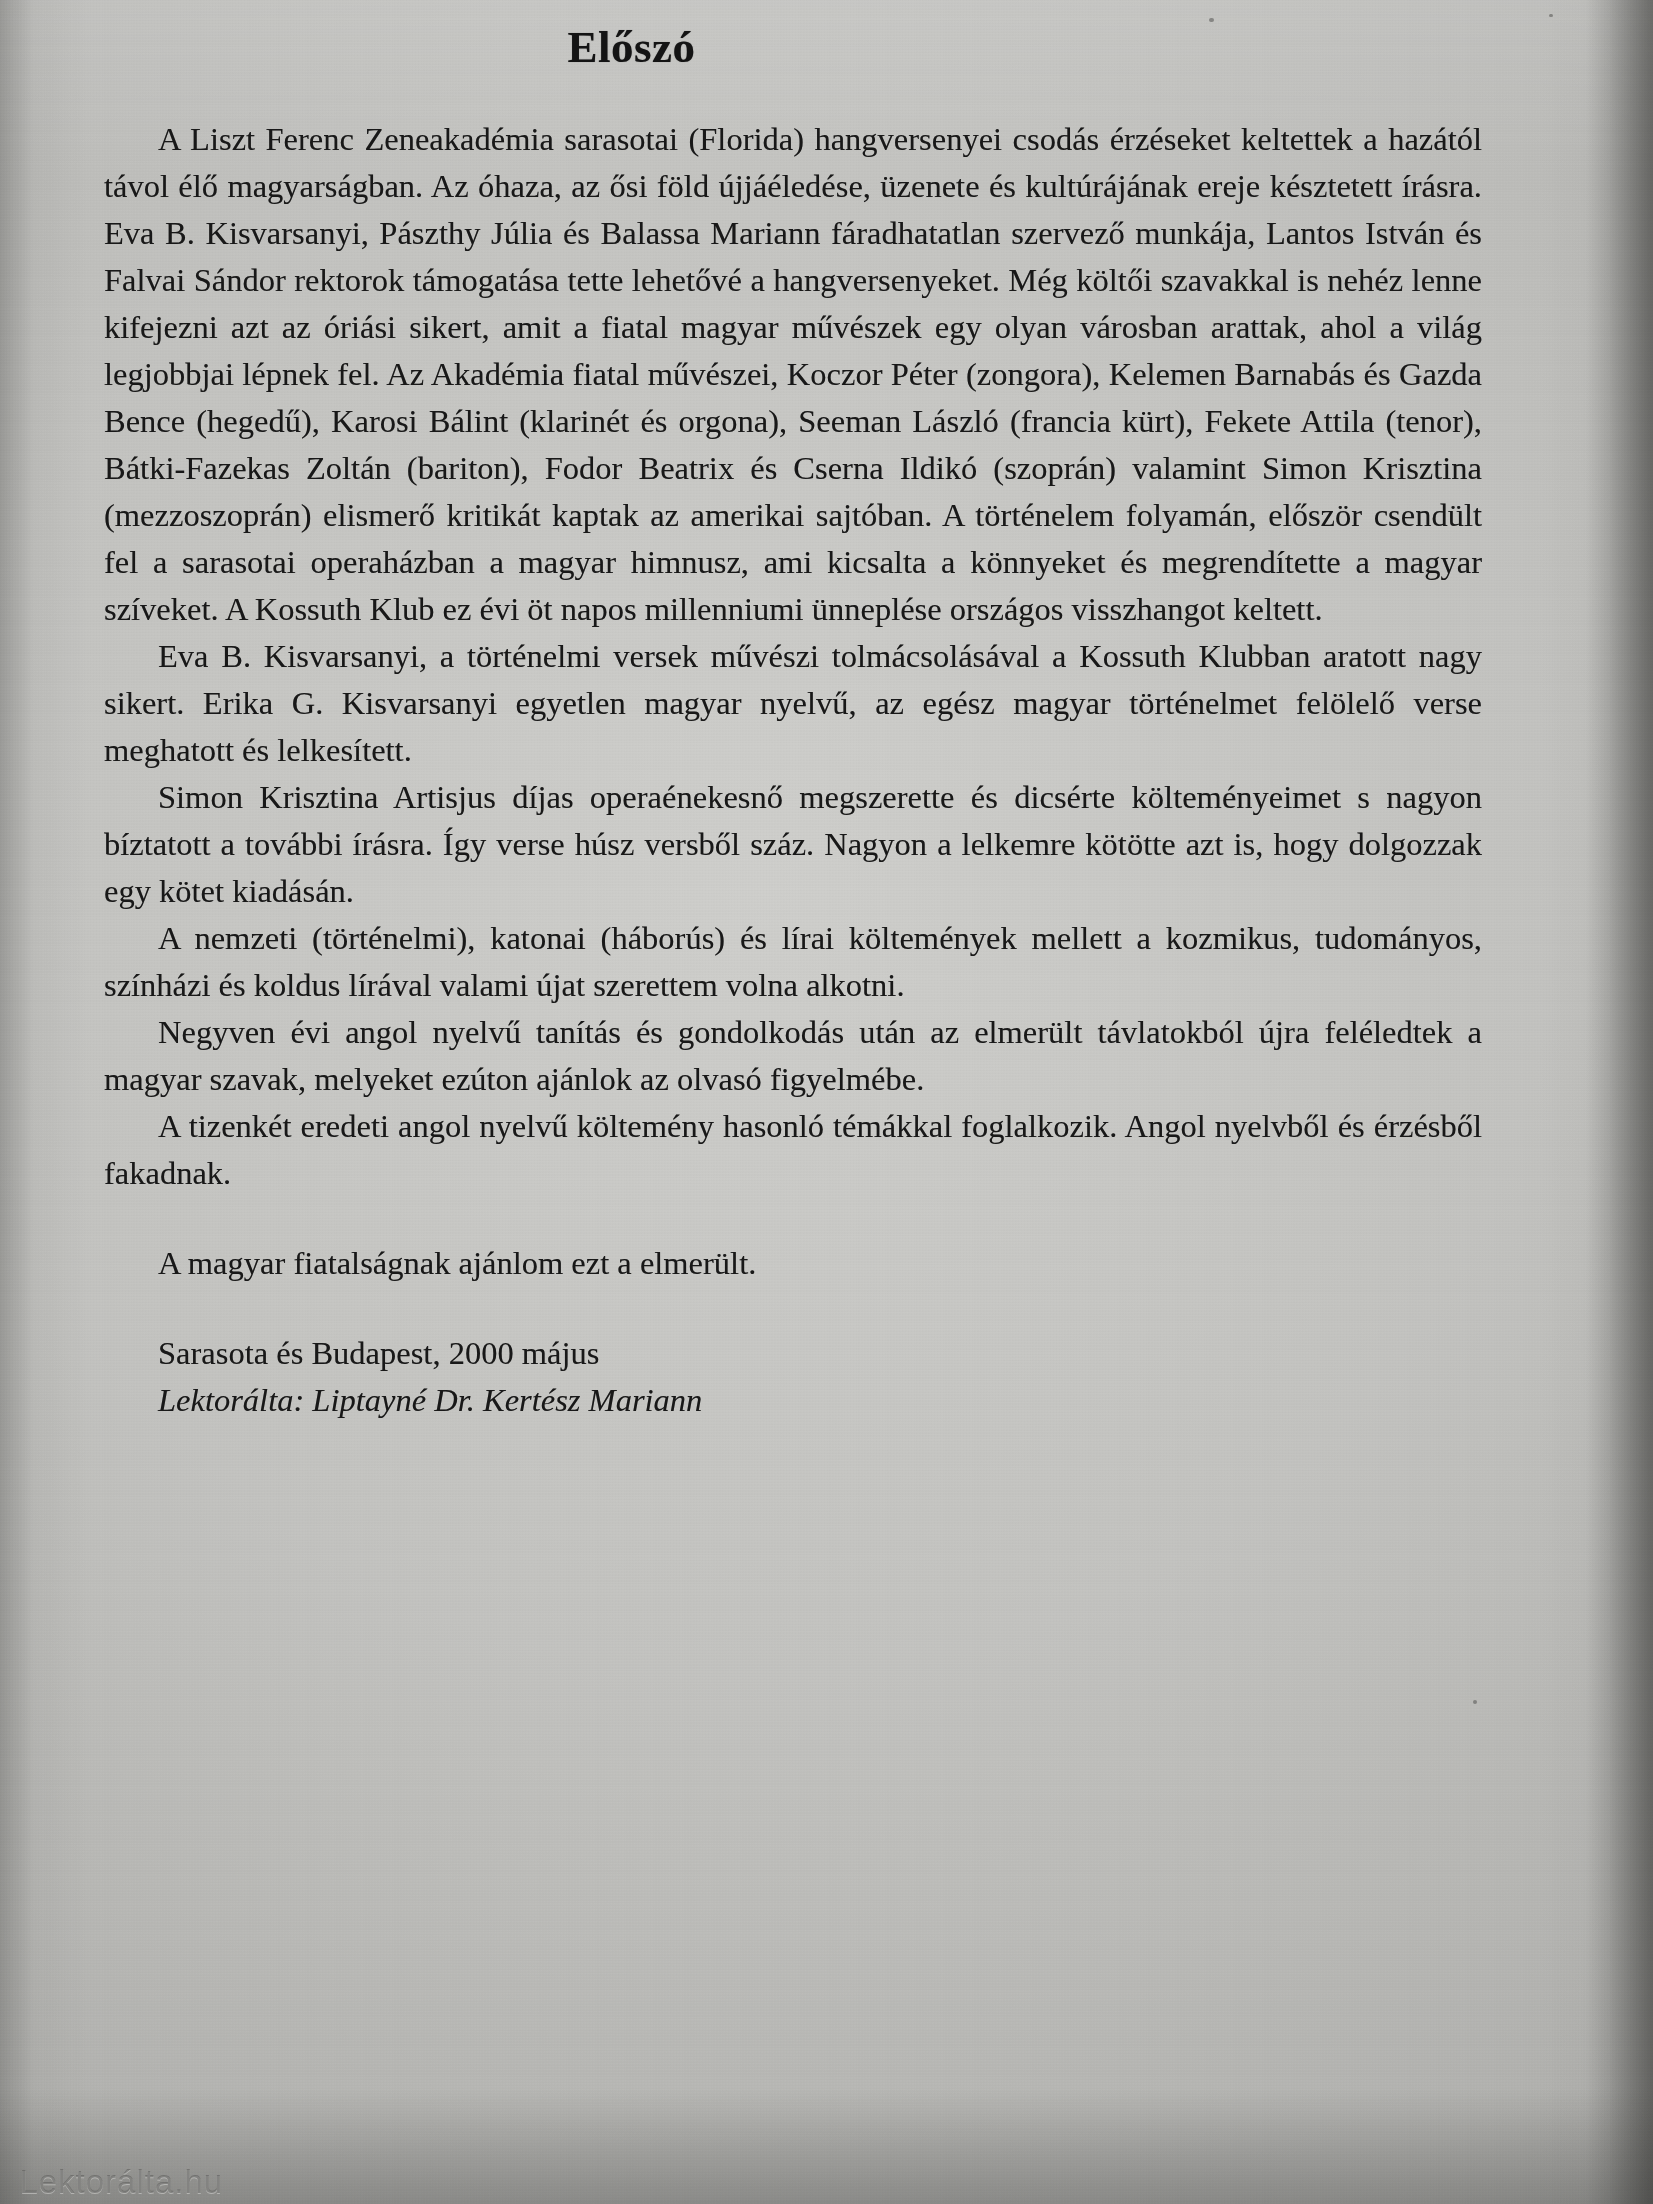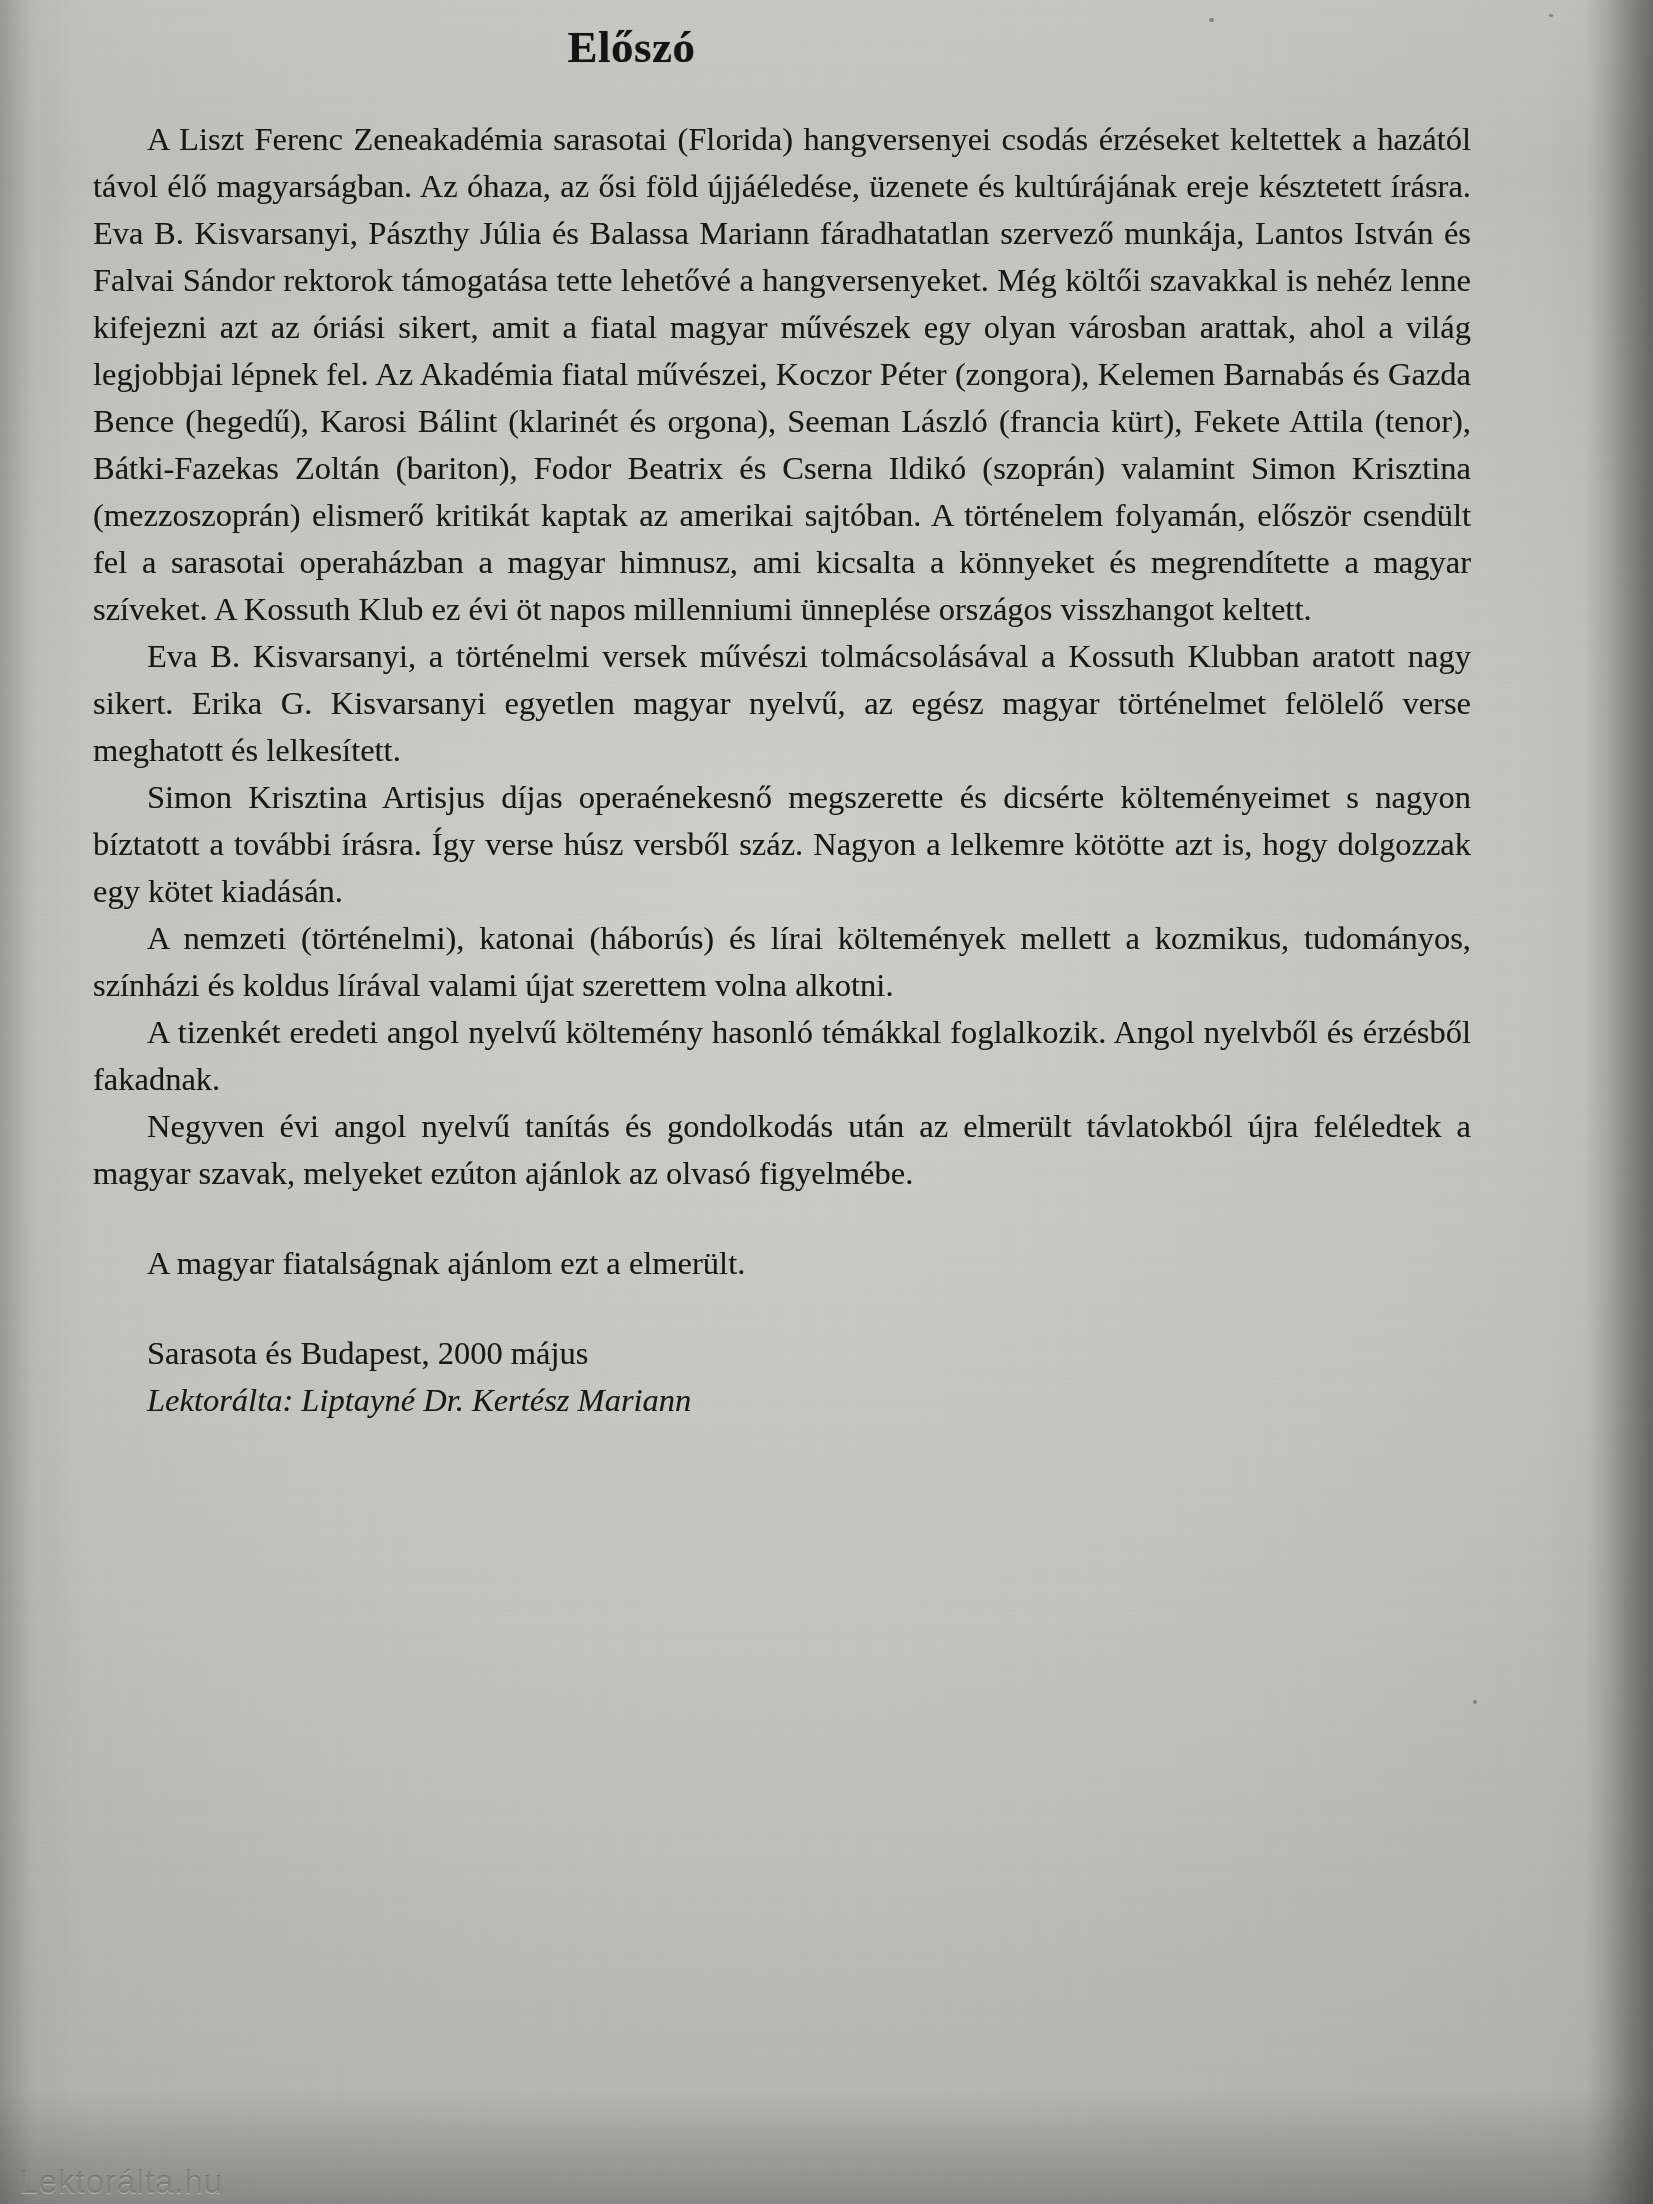--- a/index.html
+++ b/index.html
@@ -65,20 +65,21 @@
 
   .body-text {
     margin-top: 43px;
     width: 1378px;
     color: #181818;
     font-size: 32.5px;
     line-height: 47px;
     text-align: justify;
     text-justify: inter-word;
     text-shadow: 0 0 0.6px rgba(0,0,0,.30);
+    margin-left: 11px;
   }
 
   .body-text p {
     margin: 0;
     text-indent: 54px;
   }
   .body-text p.gap {
     margin-top: 43px;
   }
   .body-text p.tight {
@@ -133,22 +134,22 @@
 
   <div class="content">
 
     <h1 class="doc-title">Előszó</h1>
 
     <div class="body-text">
       <p>A Liszt Ferenc Zeneakadémia sarasotai (Florida) hangversenyei csodás érzéseket keltettek a hazától távol élő magyarságban. Az óhaza, az ősi föld újjáéledése, üzenete és kultúrájának ereje késztetett írásra. Eva B. Kisvarsanyi, Pászthy Júlia és Balassa Mariann fáradhatatlan szervező munkája, Lantos István és Falvai Sándor rektorok támogatása tette lehetővé a hangversenyeket. Még költői szavakkal is nehéz lenne kifejezni azt az óriási sikert, amit a fiatal magyar művészek egy olyan városban arattak, ahol a világ legjobbjai lépnek fel. Az Akadémia fiatal művészei, Koczor Péter (zongora), Kelemen Barnabás és Gazda Bence (hegedű), Karosi Bálint (klarinét és orgona), Seeman László (francia kürt), Fekete Attila (tenor), Bátki-Fazekas Zoltán (bariton), Fodor Beatrix és Cserna Ildikó (szoprán) valamint Simon Krisztina (mezzoszoprán) elismerő kritikát kaptak az amerikai sajtóban. A történelem folyamán, először csendült fel a sarasotai operaházban a magyar himnusz, ami kicsalta a könnyeket és megrendítette a magyar szíveket. A Kossuth Klub ez évi öt napos millenniumi ünneplése országos visszhangot keltett.</p>
       <p>Eva B. Kisvarsanyi, a történelmi versek művészi tolmácsolásával a Kossuth Klubban aratott nagy sikert. Erika G. Kisvarsanyi egyetlen magyar nyelvű, az egész magyar történelmet felölelő verse meghatott és lelkesített.</p>
       <p>Simon Krisztina Artisjus díjas operaénekesnő megszerette és dicsérte költeményeimet s nagyon bíztatott a további írásra. Így verse húsz versből száz. Nagyon a lelkemre kötötte azt is, hogy dolgozzak egy kötet kiadásán.</p>
       <p>A nemzeti (történelmi), katonai (háborús) és lírai költemények mellett a kozmikus, tudományos, színházi és koldus lírával valami újat szerettem volna alkotni.</p>
+      <p>Negyven évi angol nyelvű tanítás és gondolkodás után az elmerült távlatokból újra feléledtek a magyar szavak, melyeket ezúton ajánlok az olvasó figyelmébe.</p>
       <p>A tizenkét eredeti angol nyelvű költemény hasonló témákkal foglalkozik. Angol nyelvből és érzésből fakadnak.</p>
-      <p>Negyven évi angol nyelvű tanítás és gondolkodás után az elmerült távlatokból újra feléledtek a magyar szavak, melyeket ezúton ajánlok az olvasó figyelmébe.</p>
 
       <p class="gap">A magyar fiatalságnak ajánlom ezt a elmerült.</p>
 
       <p class="gap">Sarasota és Budapest, 2000 május</p>
 
       <p class="tight">Lektorálta: Liptayné Dr. Kertész Mariann</p>
     </div>
   </div>
 
   <div class="edge-shadow-right"></div>

